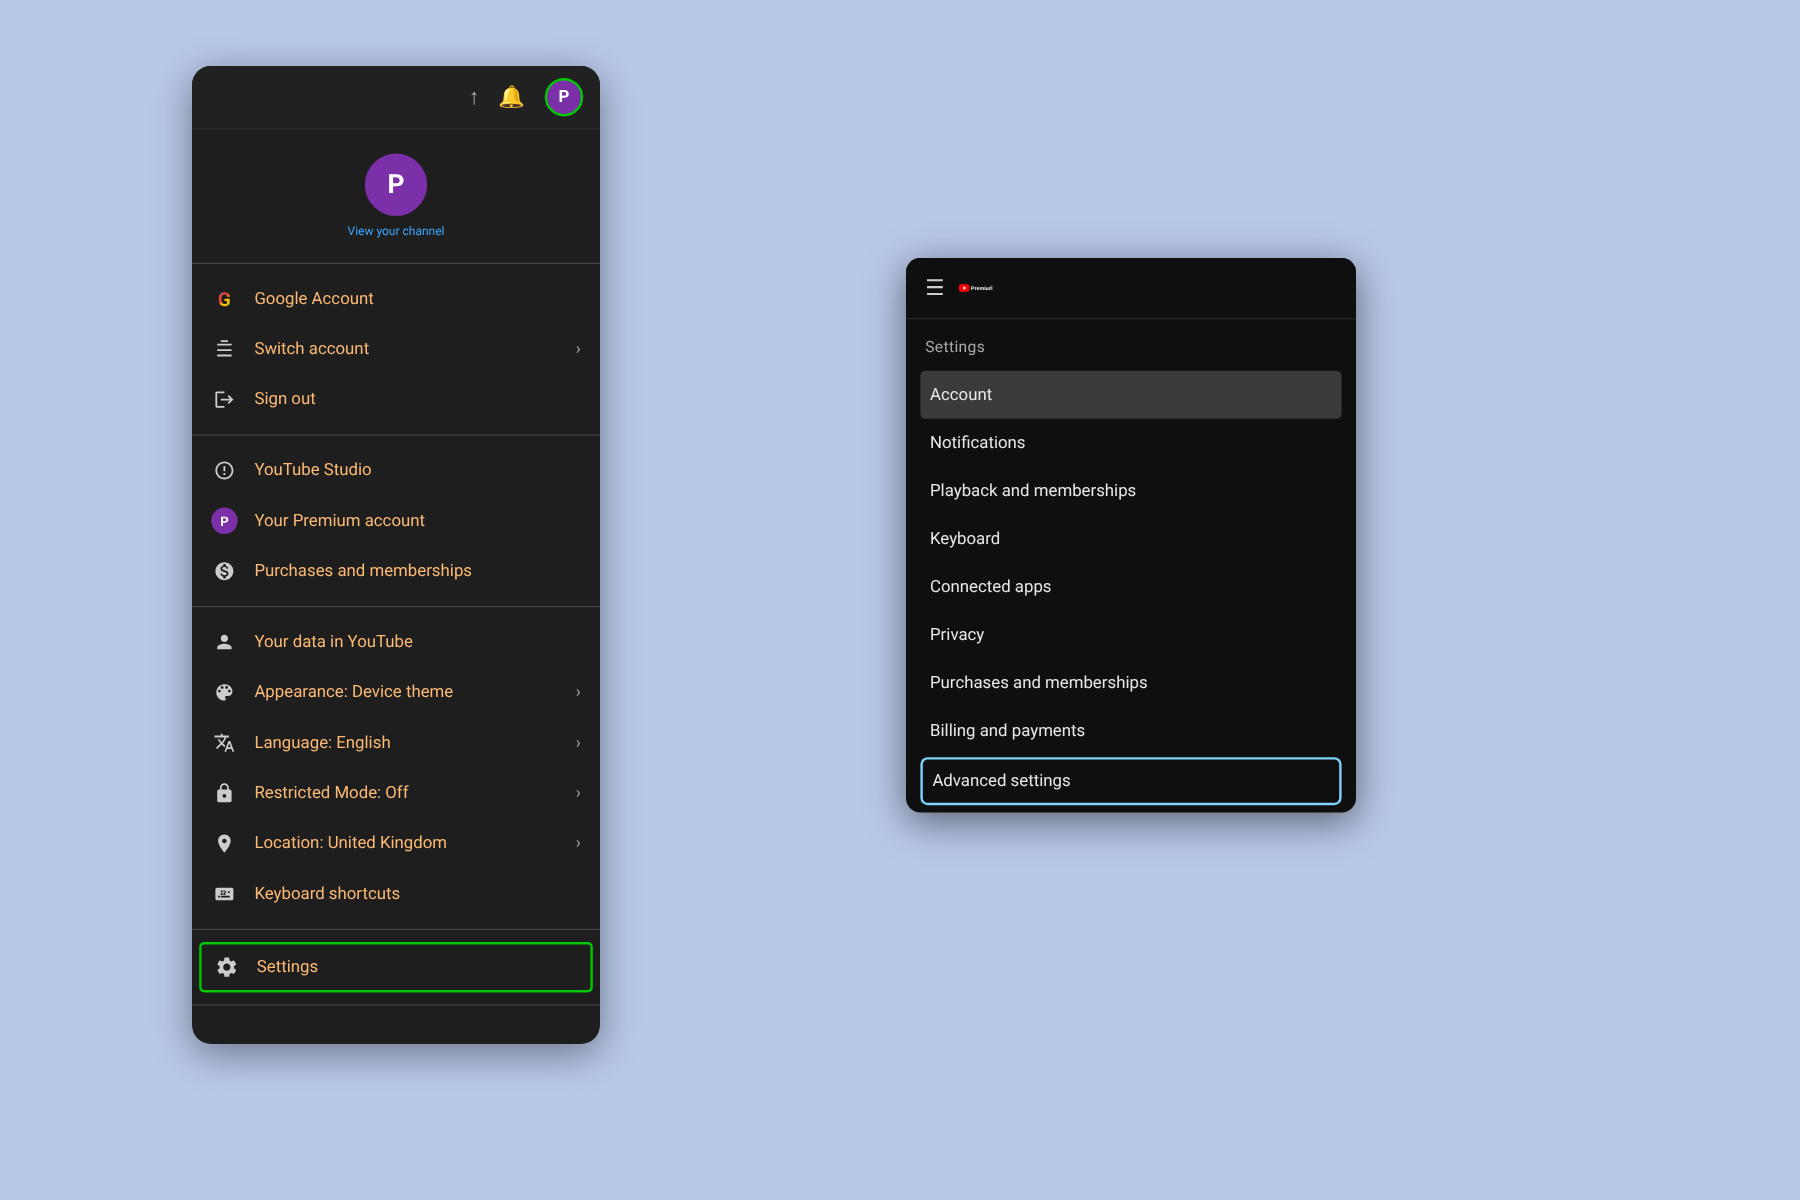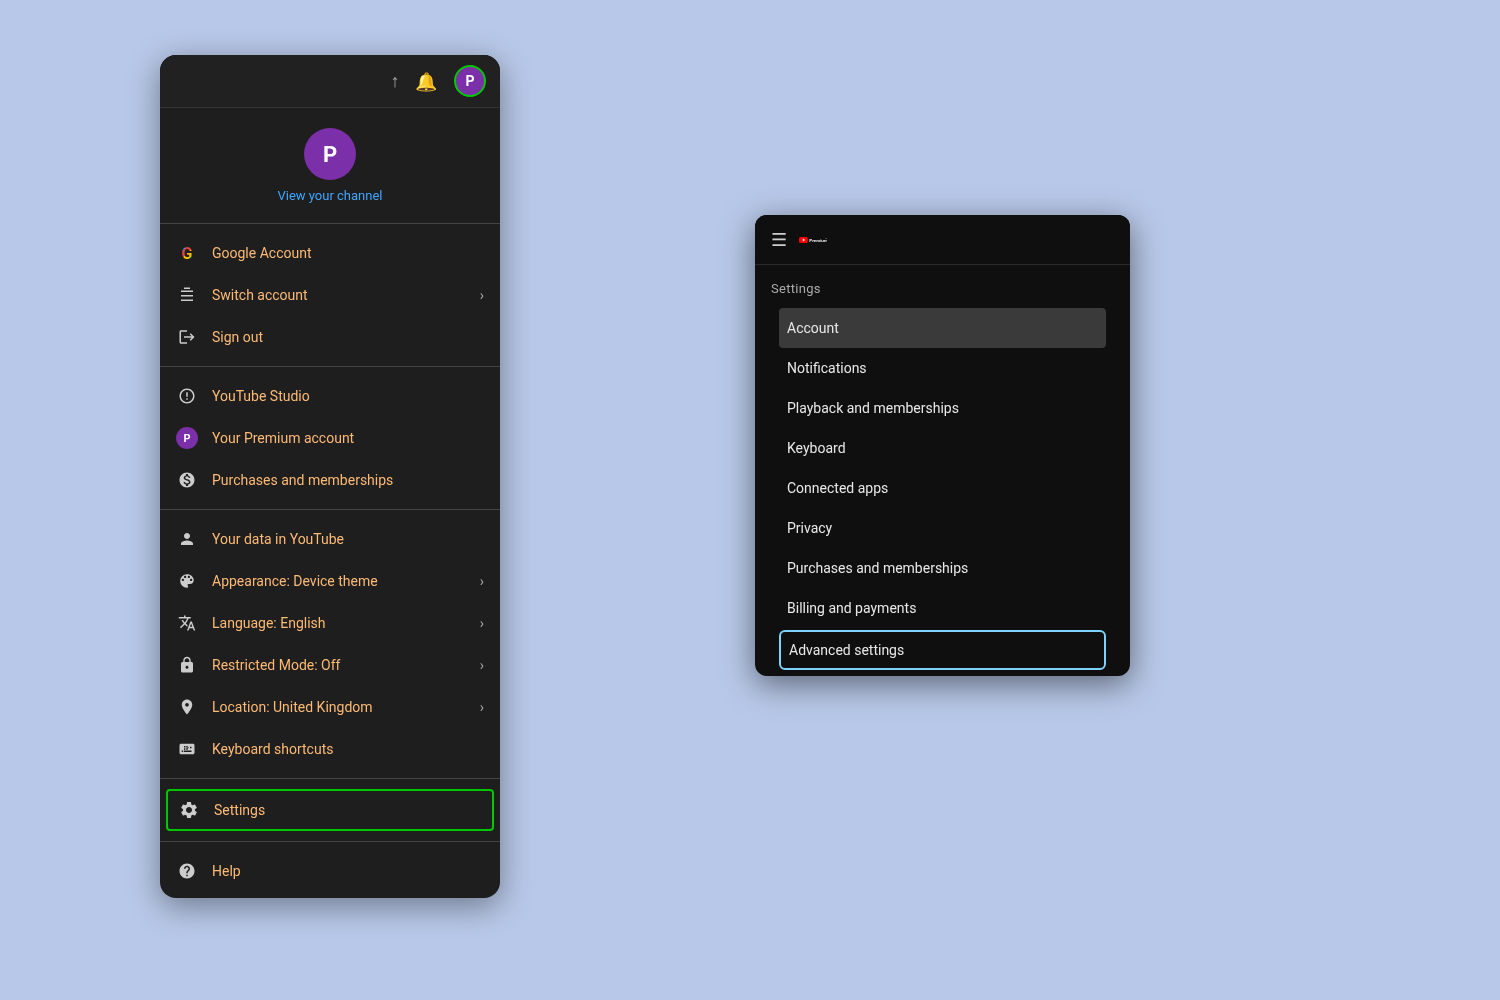--- a/index.html
+++ b/index.html
@@ -73,21 +73,21 @@
       display: flex;
       align-items: center;
       justify-content: center;
       color: white;
       font-size: 22px;
       font-weight: bold;
     }
 
     .view-channel-btn {
       color: #3ea6ff;
-      font-size: 13px;
+      font-size: 10px;
       cursor: pointer;
       text-decoration: none;
     }
 
     
     .divider {
       height: 1px;
       background: #444;
       margin: 4px 0;
     }
@@ -188,21 +188,21 @@
       padding: 16px 16px 8px;
       color: #aaa;
       font-size: 13px;
       font-weight: 400;
       letter-spacing: 0.3px;
     }
 
     .settings-nav {
       display: flex;
       flex-direction: column;
-      padding: 4px 16px;
+      padding: 4px 4px;
     }
 
     .settings-nav-item {
       padding: 12px 16px;
       color: #e8e8e8;
       font-size: 14px;
       cursor: pointer;
       transition: background 0.15s;
     }
 
@@ -388,28 +388,20 @@
               <path d="M19.14,12.94c0.04-0.3,0.06-0.61,0.06-0.94c0-0.32-0.02-0.64-0.07-0.94l2.03-1.58c0.18-0.14,0.23-0.41,0.12-0.61 l-1.92-3.32c-0.12-0.22-0.37-0.29-0.59-0.22l-2.39,0.96c-0.5-0.38-1.03-0.7-1.62-0.94L14.4,2.81c-0.04-0.24-0.24-0.41-0.48-0.41 h-3.84c-0.24,0-0.43,0.17-0.47,0.41L9.25,5.35C8.66,5.59,8.12,5.92,7.63,6.29L5.24,5.33c-0.22-0.08-0.47,0-0.59,0.22L2.74,8.87 C2.62,9.08,2.66,9.34,2.86,9.48l2.03,1.58C4.84,11.36,4.8,11.69,4.8,12s0.02,0.64,0.07,0.94l-2.03,1.58 c-0.18,0.14-0.23,0.41-0.12,0.61l1.92,3.32c0.12,0.22,0.37,0.29,0.59,0.22l2.39-0.96c0.5,0.38,1.03,0.7,1.62,0.94l0.36,2.54 c0.05,0.24,0.24,0.41,0.48,0.41h3.84c0.24,0,0.44-0.17,0.47-0.41l0.36-2.54c0.59-0.24,1.13-0.56,1.62-0.94l2.39,0.96 c0.22,0.08,0.47,0,0.59-0.22l1.92-3.32c0.12-0.22,0.07-0.47-0.12-0.61L19.14,12.94z M12,15.6c-1.98,0-3.6-1.62-3.6-3.6 s1.62-3.6,3.6-3.6s3.6,1.62,3.6,3.6S13.98,15.6,12,15.6z"></path>
             </svg>
         </div>
         <span class="label">Settings</span>
       </div>
     </div>
 
     <div class="divider"></div>
 
     <div class="menu-section">
-      <div class="menu-item">
-        <div class="icon">
-          <svg width="18" height="18" viewBox="0 0 24 24" fill="#ccc">
-              <path d="M12 2C6.48 2 2 6.48 2 12s4.48 10 10 10 10-4.48 10-10S17.52 2 12 2zm1 17h-2v-2h2v2zm2.07-7.75l-.9.92C13.45 12.9 13 13.5 13 15h-2v-.5c0-1.1.45-2.1 1.17-2.83l1.24-1.26c.37-.36.59-.86.59-1.41 0-1.1-.9-2-2-2s-2 .9-2 2H8c0-2.21 1.79-4 4-4s4 1.79 4 4c0 .88-.36 1.68-.93 2.25z"></path>
-            </svg>
-        </div>
-        <span class="label">Help</span>
-      </div>
       <div class="menu-item">
         
         
       </div>
     </div>
   </div>
 </div>
 
 <div class="right-panel">
   <div class="right-header">

